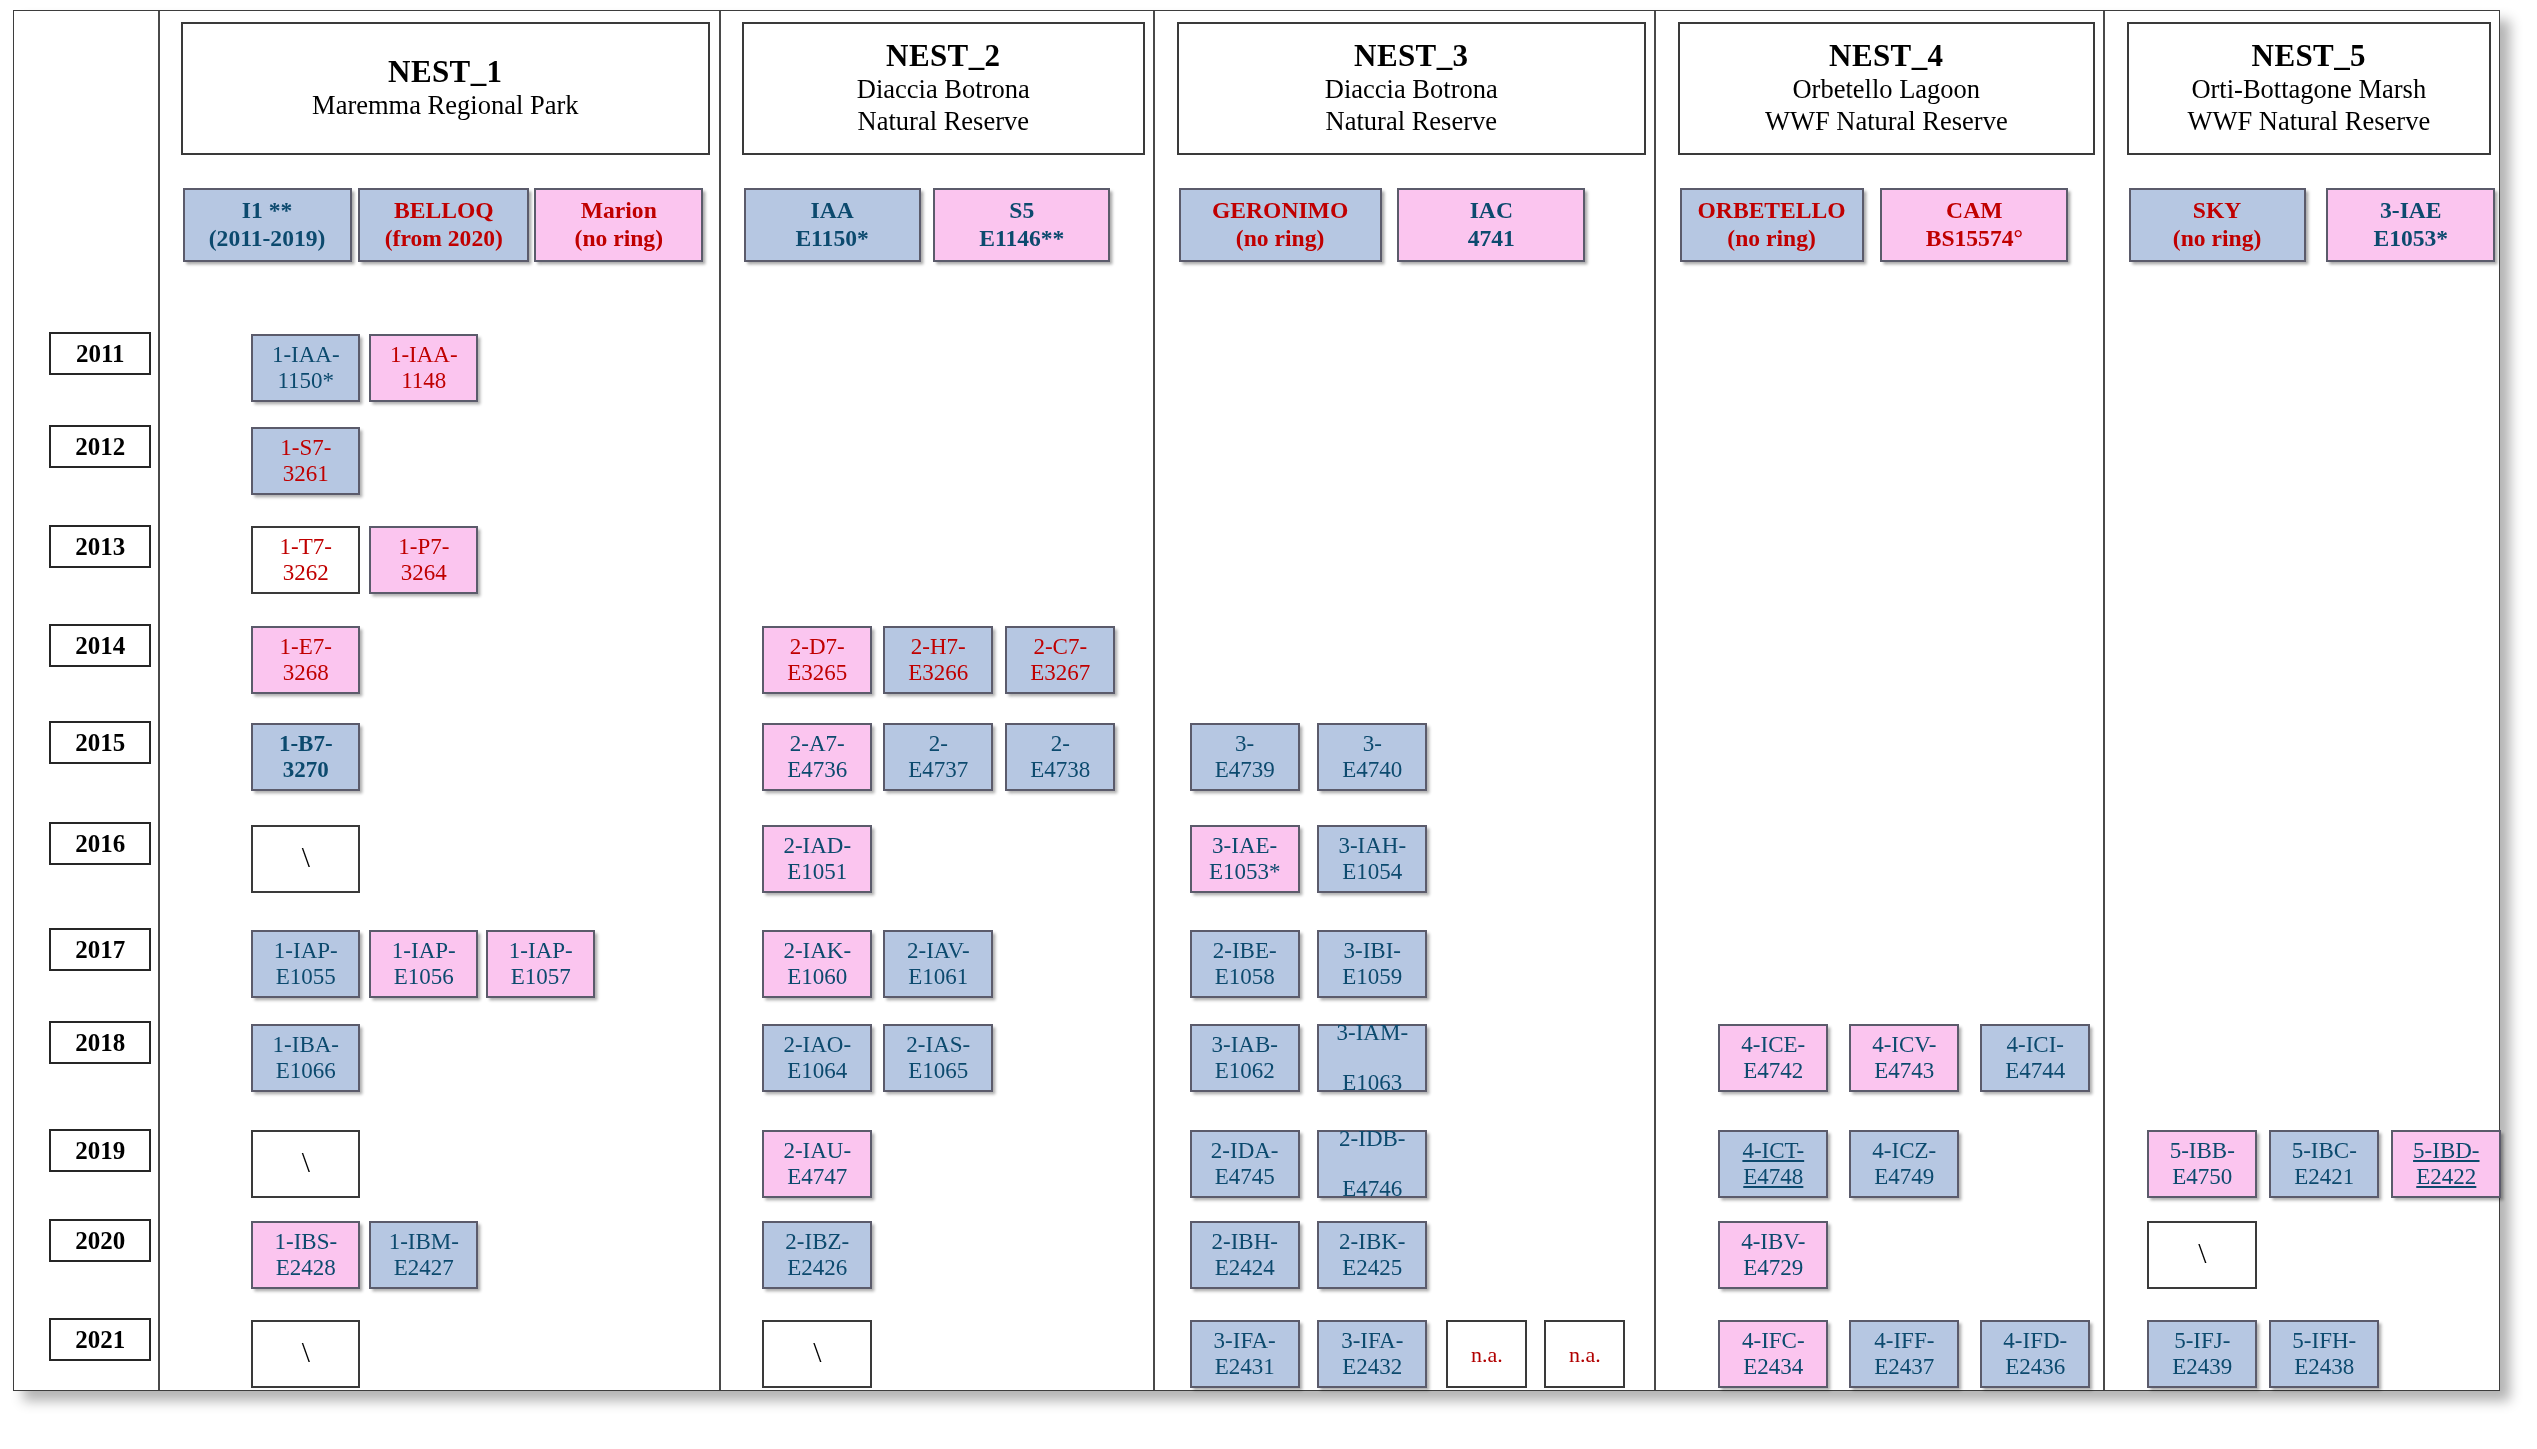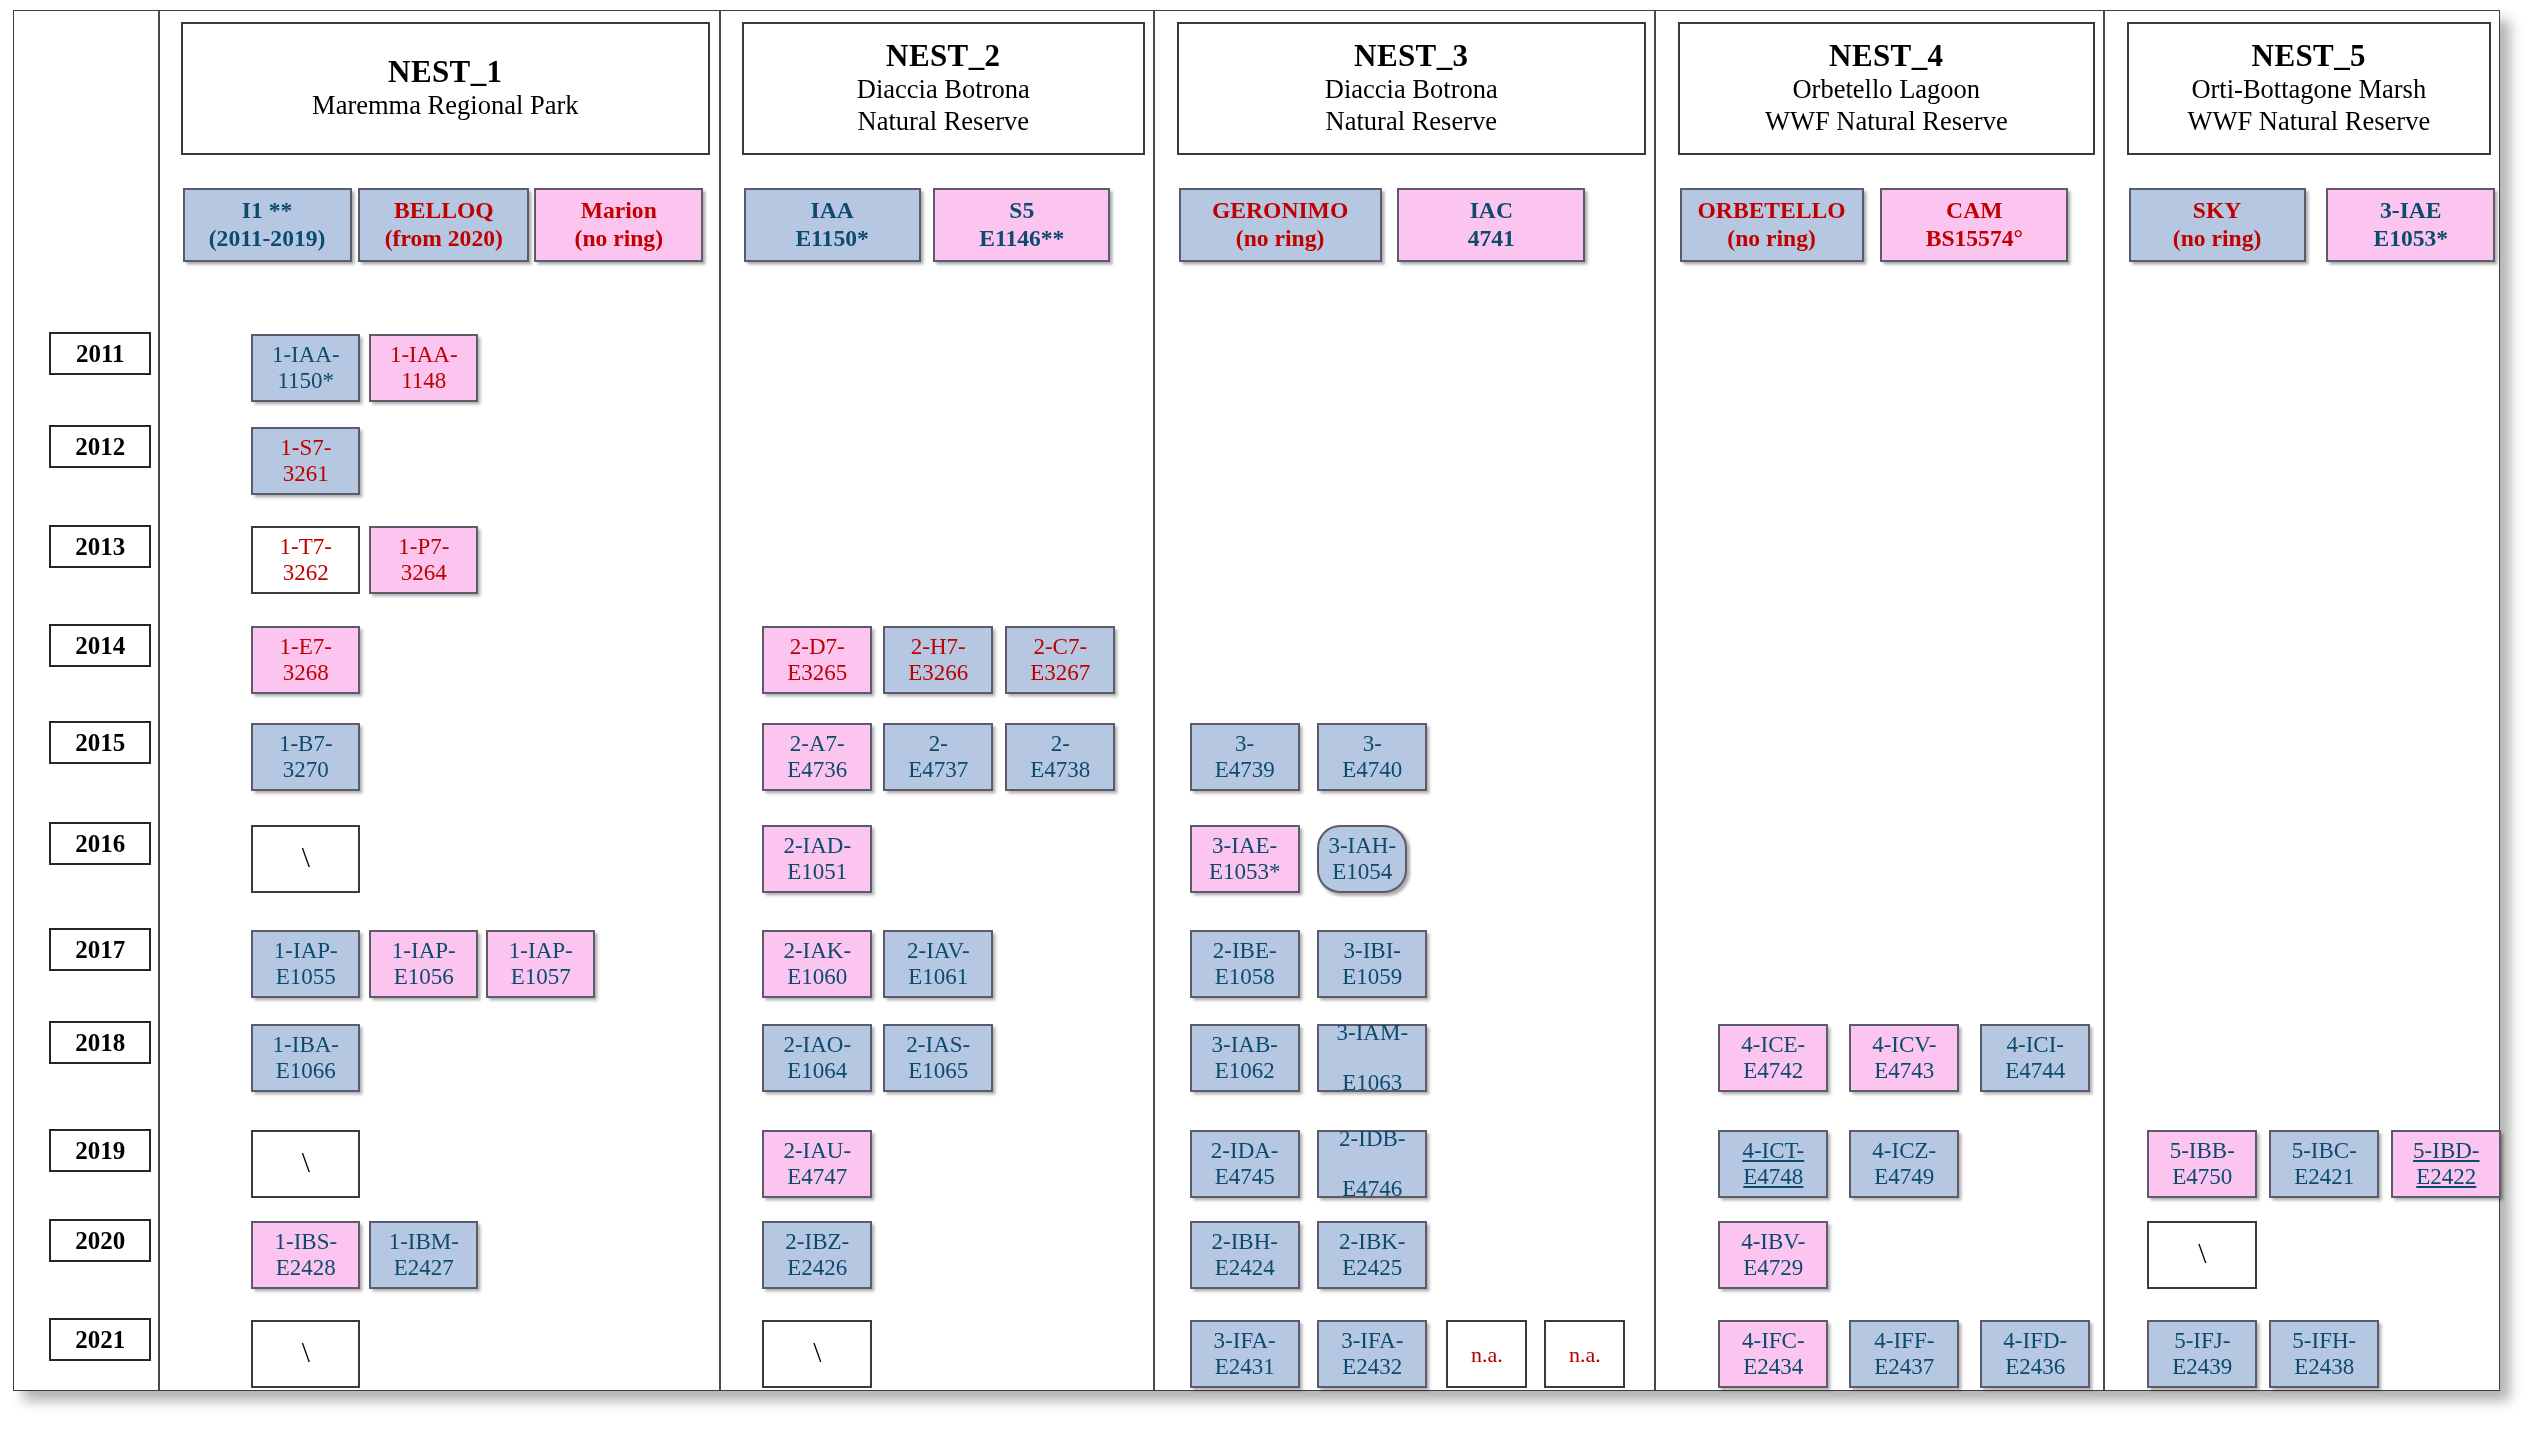--- a/index.html
+++ b/index.html
@@ -132,21 +132,21 @@
             <span>3262</span>
           </div>
           <div class="cell bg-pink fg-red" style="left: 197px; top: 515px; width: 109px;">
             <span>1-P7-</span>
             <span>3264</span>
           </div>
           <div class="cell bg-pink fg-red" style="left: 79px; top: 615px; width: 109px;">
             <span>1-E7-</span>
             <span>3268</span>
           </div>
-          <div class="cell bg-blue fg-black" style="left: 79px; top: 712px; width: 109px;">
+          <div class="cell bg-blue fg-black" style="left: 79px; top: 712px; width: 109px; font-weight: bold;">
             <span>1-B7-</span>
             <span>3270</span>
           </div>
           <div class="cell blank" style="left: 79px; top: 814px; width: 109px;">\</div>
           <div class="cell bg-blue fg-black" style="left: 79px; top: 919px; width: 109px;">
             <span>1-IAP-</span>
             <span>E1055</span>
           </div>
           <div class="cell bg-pink fg-black" style="left: 197px; top: 919px; width: 109px;">
             <span>1-IAP-</span>
@@ -262,21 +262,21 @@
             <span>E4739</span>
           </div>
           <div class="cell bg-blue fg-black" style="left: 149px; top: 712px; width: 110px;">
             <span>3-</span>
             <span>E4740</span>
           </div>
           <div class="cell bg-pink fg-black" style="left: 21.4px; top: 814px; width: 110px;">
             <span>3-IAE-</span>
             <span>E1053*</span>
           </div>
-          <div class="cell bg-blue fg-black" style="left: 149px; top: 814px; width: 90px; border-radius: 23px;">
+          <div class="cell bg-blue fg-black" style="left: 149px; top: 814px; width: 110px;">
             <span>3-IAH-</span>
             <span>E1054</span>
           </div>
           <div class="cell bg-blue fg-black" style="left: 21.4px; top: 919px; width: 110px;">
             <span>2-IBE-</span>
             <span>E1058</span>
           </div>
           <div class="cell bg-blue fg-black" style="left: 149px; top: 919px; width: 110px;">
             <span>3-IBI-</span>
             <span>E1059</span>

